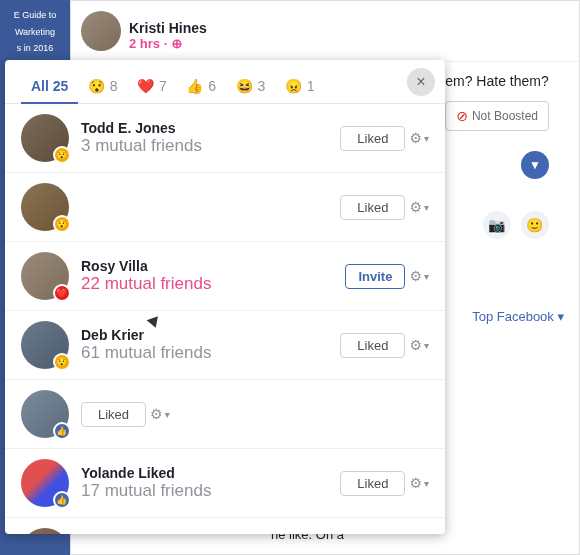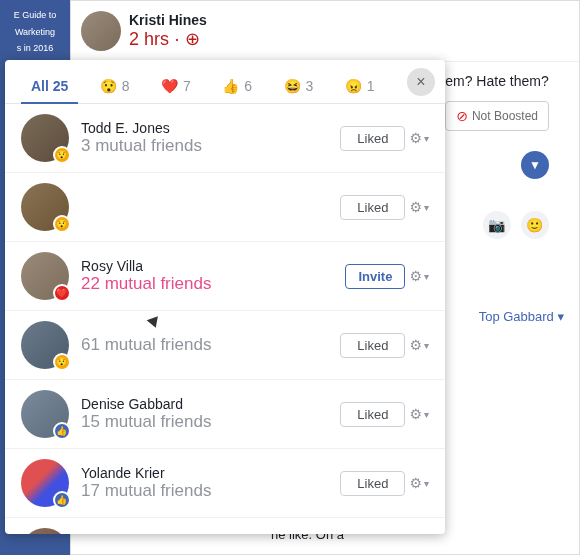--- a/index.html
+++ b/index.html
@@ -23,36 +23,36 @@
     .fb-post-area {
       position: absolute;
       top: 0; left: 70px; right: 0; bottom: 0;
       background: #fff;
       border: 1px solid #ddd;
     }
 
     .fb-post-header {
       padding: 10px;
       display: flex;
-      align-items: center;
+      align-items: flex-end;
       gap: 8px;
       border-bottom: 1px solid #eee;
     }
 
     .fb-avatar-bg {
       width: 40px; height: 40px;
       border-radius: 50%;
       background: #8a7;
       overflow: hidden;
       flex-shrink: 0;
     }
 
     .fb-post-meta { flex: 1; }
     .fb-poster-name { font-weight: bold; font-size: 14px; color: #1d2129; }
-    .fb-post-time { font-size: 18px; color: #b91c1c; }
+    .fb-post-time { font-size: 13px; color: #ec4899; font-weight: bold; }
 
     .fb-post-text {
       padding: 10px;
       font-size: 14px;
       color: #1d2129;
       line-height: 1.4;
     }
 
     .not-boosted-btn {
       background: #fff;
@@ -142,21 +142,21 @@
       overflow: hidden;
       z-index: 100;
     }
 
     
     .reaction-tabs {
       display: flex;
       align-items: center;
       padding: 10px 16px 0;
       border-bottom: 1px solid #e5e5e5;
-      gap: 12px;
+      gap: 0;
       position: relative;
     }
 
     .reaction-tab {
       display: flex;
       align-items: center;
       gap: 4px;
       padding: 8px 10px;
       font-size: 14px;
       cursor: pointer;
@@ -234,21 +234,21 @@
       display: flex; align-items: center; justify-content: center;
       font-size: 10px;
     }
 
     .user-info {
       flex: 1;
     }
 
     .user-name {
       font-size: 14px;
-      font-weight: 400;
+      font-weight: 700;
       color: #1d2129;
     }
 
     .user-mutual {
       font-size: 17px;
       color: #90949c;
     }
 
     .user-mutual.pink {
       color: #e74c8b;
@@ -364,21 +364,21 @@
       </div>
     </div>
 
     <div style="position:absolute; top: 150px; right: 30px;">
       <div class="avatar-small">
         <span>▼</span>
       </div>
     </div>
 
     <div class="top-comments-area">
-      <span>Top Gabbard ▾</span>
+      <span>Top Facebook ▾</span>
     </div>
 
     <div style="position:absolute; top: 210px; right: 30px; display:flex; gap:10px;">
       <div class="icon-circle">📷</div>
       <div class="icon-circle">🙂</div>
     </div>
 
     <div class="fb-comment-text">guess it makes it a</div>
     <div class="fb-comment-text2">he like. On a</div>
   </div>
@@ -462,54 +462,51 @@
             <span class="caret-icon">▾</span>
           </div>
         </div>
       </div>
       <div class="user-row">
         <div class="user-avatar">
           <div class="user-avatar-img av-deb"></div>
           <div class="reaction-badge" style="background: rgb(246, 167, 0); font-size: 9px;">😯</div>
         </div>
         <div class="user-info">
+          <div class="user-name">Deb Krier</div>
           <div class="user-mutual">61 mutual friends</div>
         </div>
         <div class="user-actions">
           <button class="liked-btn">Liked</button>
           <div class="gear-dropdown">
             <span class="gear-icon">⚙</span>
             <span class="caret-icon">▾</span>
           </div>
         </div>
       </div>
       <div class="user-row">
         <div class="user-avatar">
           <div class="user-avatar-img av-denise"></div>
           <div class="reaction-badge" style="background: rgb(66, 103, 178); font-size: 9px;">👍</div>
         </div>
-        <div class="user-info">
-          <div class="user-name">Denise Gabbard</div>
-          <div class="user-mutual">15 mutual friends</div>
-        </div>
         <div class="user-actions">
           <button class="liked-btn">Liked</button>
           <div class="gear-dropdown">
             <span class="gear-icon">⚙</span>
             <span class="caret-icon">▾</span>
           </div>
         </div>
       </div>
       <div class="user-row">
         <div class="user-avatar">
           <div class="user-avatar-img av-yolande"></div>
           <div class="reaction-badge" style="background: rgb(66, 103, 178); font-size: 9px;">👍</div>
         </div>
         <div class="user-info">
-          <div class="user-name">Yolande Krier</div>
+          <div class="user-name">Yolande Liked</div>
           <div class="user-mutual">17 mutual friends</div>
         </div>
         <div class="user-actions">
           <button class="liked-btn">Liked</button>
           <div class="gear-dropdown">
             <span class="gear-icon">⚙</span>
             <span class="caret-icon">▾</span>
           </div>
         </div>
       </div>

